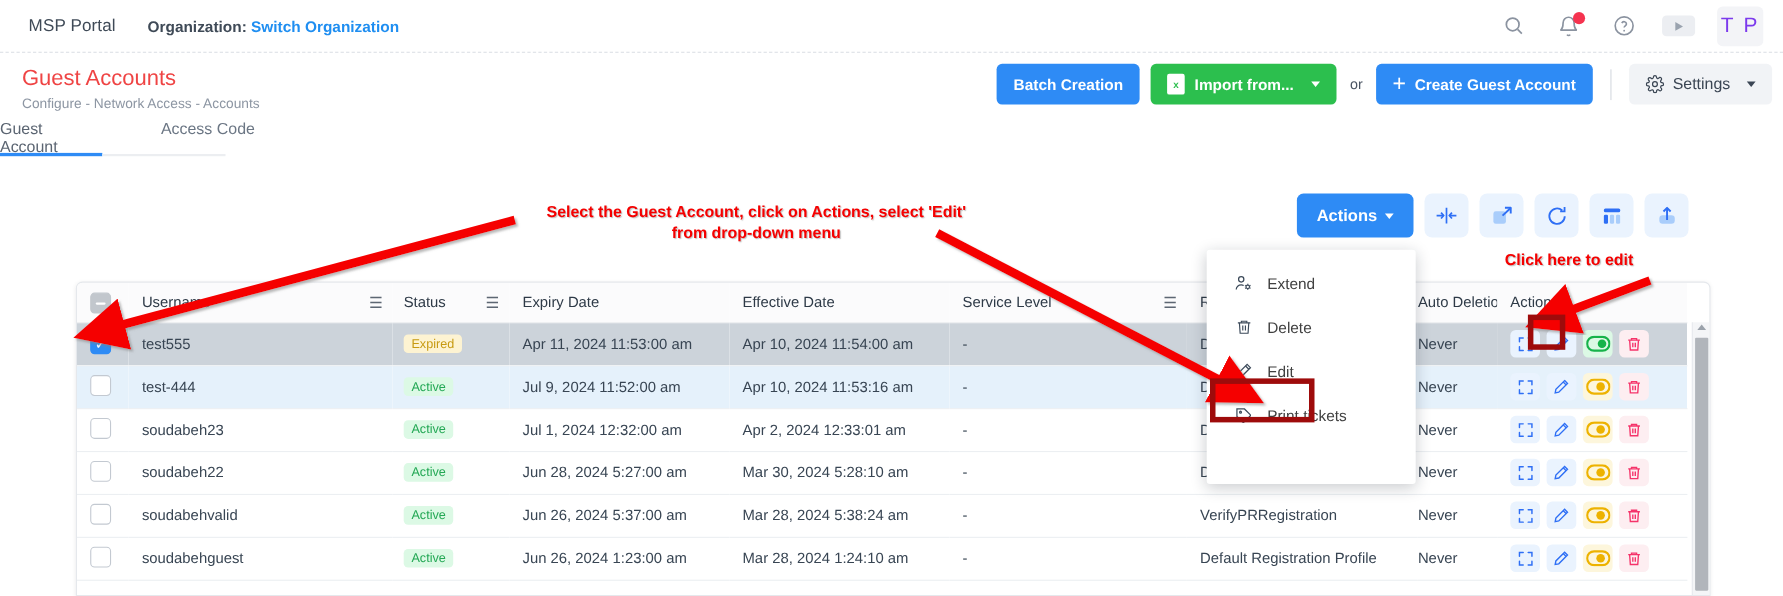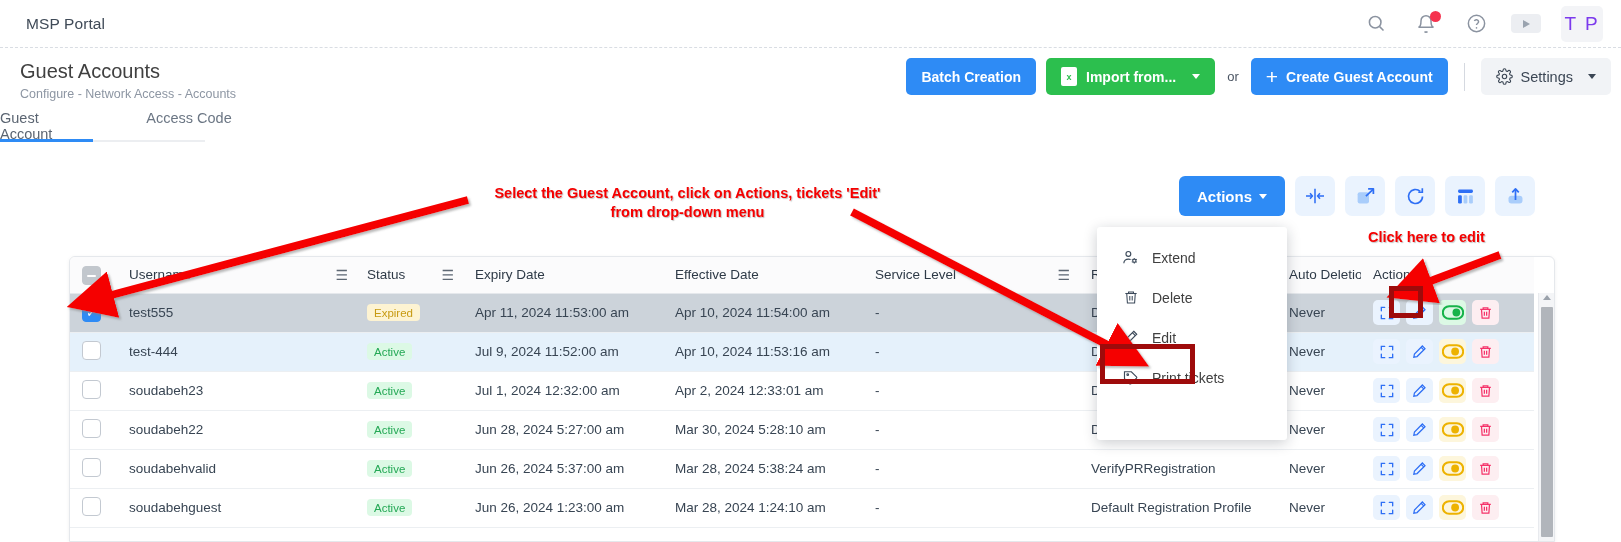--- a/index.html
+++ b/index.html
@@ -37,21 +37,21 @@
   .play-tri { width:0;height:0;border-left:7px solid #9aa3af;border-top:4.5px solid transparent;border-bottom:4.5px solid transparent;}
   .avatar {
     width: 42px; height: 36px; border-radius: 5px; background: #f3f4f7;
     display: flex; align-items: center; justify-content: center;
     color: #7c3aed; font-size: 19px; letter-spacing: 2px; font-weight: 400; cursor: pointer;
   }
 
   
   .sep-dashed { position:absolute; top:47px; left:0; width:1621px; height:0; border-top:1px dashed #d9dde3; }
   .pagehdr { position: absolute; top: 49px; left: 0; width: 1621px; height: 58px; }
-  .page-title { position:absolute; left: 20px; top: 11px; font-size: 20px; color:#404040; font-weight:400; }
+  .page-title { position:absolute; left: 20px; top: 11px; font-size: 20px; color:#ef4444; font-weight:400; }
   .crumbs { position:absolute; left: 20px; top: 38px; font-size: 12.5px; color:#8d96a3; }
   .hdr-actions { position:absolute; right: 10px; top: 9px; display:flex; align-items:center; gap:10px; }
   .btn {
     border: none; border-radius: 5px; font-family: inherit; cursor: pointer;
     display: inline-flex; align-items: center; justify-content: center;
     font-size: 14px; font-weight: 700; color: #fff; height: 37px; padding: 0 15px;
   }
   .btn-blue { background: #2e8bf5; }
   .btn-green { background: #2cbf4e; gap: 9px; }
   .btn-or { font-size: 13px; color:#4b5563; font-weight:400; padding: 0 2px; }
@@ -163,20 +163,24 @@
   svg.overlay { position:absolute; left:0; top:0; width:1621px; height:542px; pointer-events:none; z-index:50; }
 </style>
 </head>
 <body>
 
 <div id="root">
 
   <div class="topbar">
     <div class="topbar-left">
       <span class="msp-portal">MSP Portal</span>
+      <span class="org-wrap">
+        <span>Organization:</span>
+        <span class="org-link">Switch Organization</span>
+      </span>
     </div>
     <div class="topbar-right">
       <div class="ic-btn">
         <svg width="21" height="21" viewBox="0 0 24 24" fill="none" stroke="#8b93a0" stroke-width="1.8">
           <circle cx="10.5" cy="10.5" r="6.6"></circle>
             <line x1="15.6" y1="15.6" x2="20" y2="20"></line>
         </svg>
       </div>
       <div class="bell-wrap">
         <svg width="20" height="20" viewBox="0 0 24 24" fill="none" stroke="#8b93a0" stroke-width="1.8">
@@ -624,21 +628,21 @@
       </span>
       <span>Print tickets</span>
     </div>
   </div>
 
   <div class="redbox" style="left:1100px;top:344px;width:95px;height:40px;"></div>
 
   <div class="redbox" style="left:1389px;top:286px;width:34px;height:32px;"></div>
 
   <div class="anno anno-center" style="left:480px;top:184px;width:415px;">
-    <div>Select the Guest Account, click on Actions, tickets 'Edit'</div>
+    <div>Select the Guest Account, click on Actions, select 'Edit'</div>
     <div>from drop-down menu</div>
   </div>
   <div class="anno" style="left:1368px;top:228px;">Click here to edit</div>
 
   <svg class="overlay">
     <defs>
       <marker id="ah" markerWidth="6" markerHeight="6" refX="2.6" refY="3" orient="auto">
         <path d="M0,0 L6,3 L0,6 z" fill="#f50000"></path>
       </marker>
       <filter id="dsh" x="-40%" y="-40%" width="190%" height="190%">

